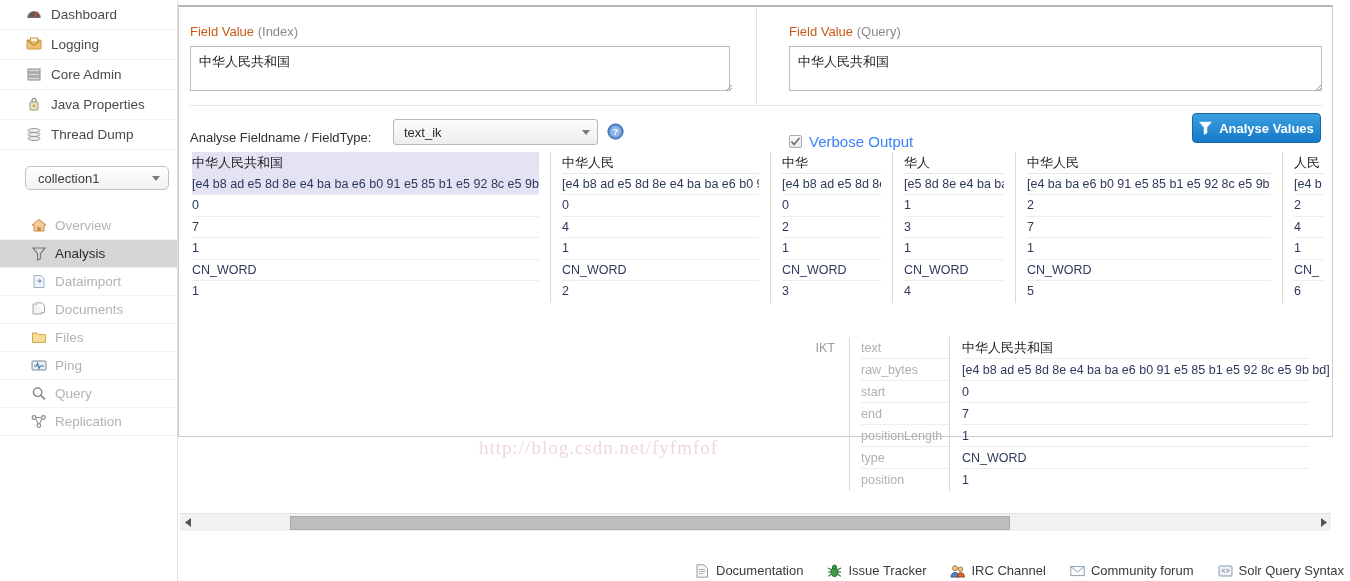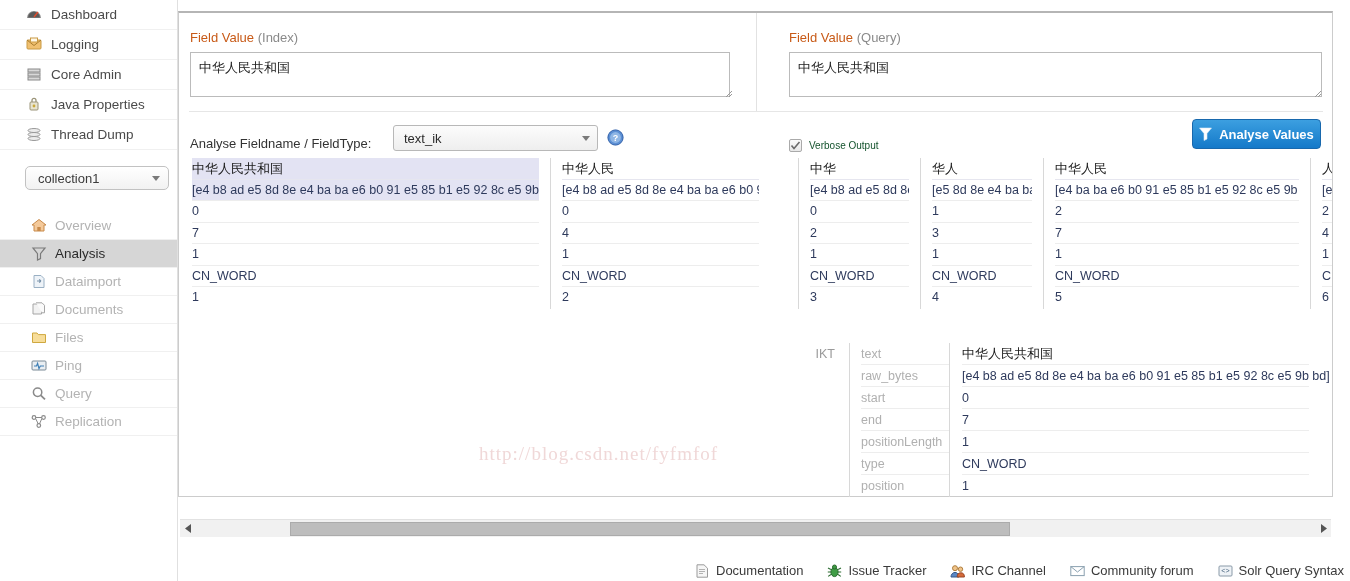--- a/index.html
+++ b/index.html
@@ -73,22 +73,22 @@
     border-bottom: 1px solid #f0f0f0;
     font-size: 13.5px; color: #b3b3b3;
     cursor: pointer;
   }
   .core-item.active { background: #d6d6d6; color: #2b2b2b; }
   .core-item .nav-ic { width: 18px; height: 16px; margin-right: 7px;
     display:inline-flex; align-items:center; justify-content:center; flex:0 0 18px; }
 
   
   #main {
-    position: absolute; left: 178px; top: 11px;
-    width: 1155px; height: 486px;
+    position: absolute; left: 178px; top: 5px;
+    width: 1155px; height: 432px;
     border: 1px solid #cccccc; border-top: 2px solid #b5b5b5;
     background: #ffffff;
   }
   #form-area { position: relative; height: 145px; }
   #vdivider {
     position: absolute; left: 577px; top: 0; width: 1px; height: 98px;
     background: #e2e2e2;
   }
   #hdivider {
     position: absolute; left: 10px; top: 98px; width: 1134px; height: 1px;
@@ -122,21 +122,21 @@
   }
   #help-icon { position: absolute; left: 417px; top: 4px; width: 17px; height: 17px; cursor: pointer; }
 
   #verbose-row { position: absolute; left: 610px; top: 126px; display: flex; align-items: center; }
   #verbose-box {
     width: 13px; height: 13px; border: 1px solid #aaaaaa; border-radius: 2px;
     background: linear-gradient(#fbfbfb,#e8e8e8);
     display: flex; align-items: center; justify-content: center;
     margin-right: 7px; cursor: pointer;
   }
-  #verbose-label { font-size: 10px; color: #14532d; }
+  #verbose-label { font-size: 15px; color: #3b82f6; }
 
   #analyse-btn {
     position: absolute; left: 1013px; top: 106px;
     width: 129px; height: 30px;
     border: 1px solid #1868ad; border-radius: 4px;
     background: linear-gradient(#3c9fe0, #1479c9);
     display: flex; align-items: center; justify-content: center;
     color: #ffffff; font-size: 13px; font-weight: bold;
     cursor: pointer;
   }
@@ -449,21 +449,21 @@
           </div>
           <div class="tok-col" style="width: 209px;">
             <div class="tok-cell tok-text">中华人民</div>
             <div class="tok-cell tok-bytes">[e4 b8 ad e5 8d 8e e4 ba ba e6 b0 91]</div>
             <div class="tok-cell">0</div>
             <div class="tok-cell">4</div>
             <div class="tok-cell">1</div>
             <div class="tok-cell">CN_WORD</div>
             <div class="tok-cell tok-last">2</div>
           </div>
-          <div class="tok-col" style="width: 111px; margin-left: 28px;">
+          <div class="tok-col" style="width: 111px;">
             <div class="tok-cell tok-text">中华</div>
             <div class="tok-cell tok-bytes">[e4 b8 ad e5 8d 8e]</div>
             <div class="tok-cell">0</div>
             <div class="tok-cell">2</div>
             <div class="tok-cell">1</div>
             <div class="tok-cell">CN_WORD</div>
             <div class="tok-cell tok-last">3</div>
           </div>
           <div class="tok-col" style="width: 112px;">
             <div class="tok-cell tok-text">华人</div>

